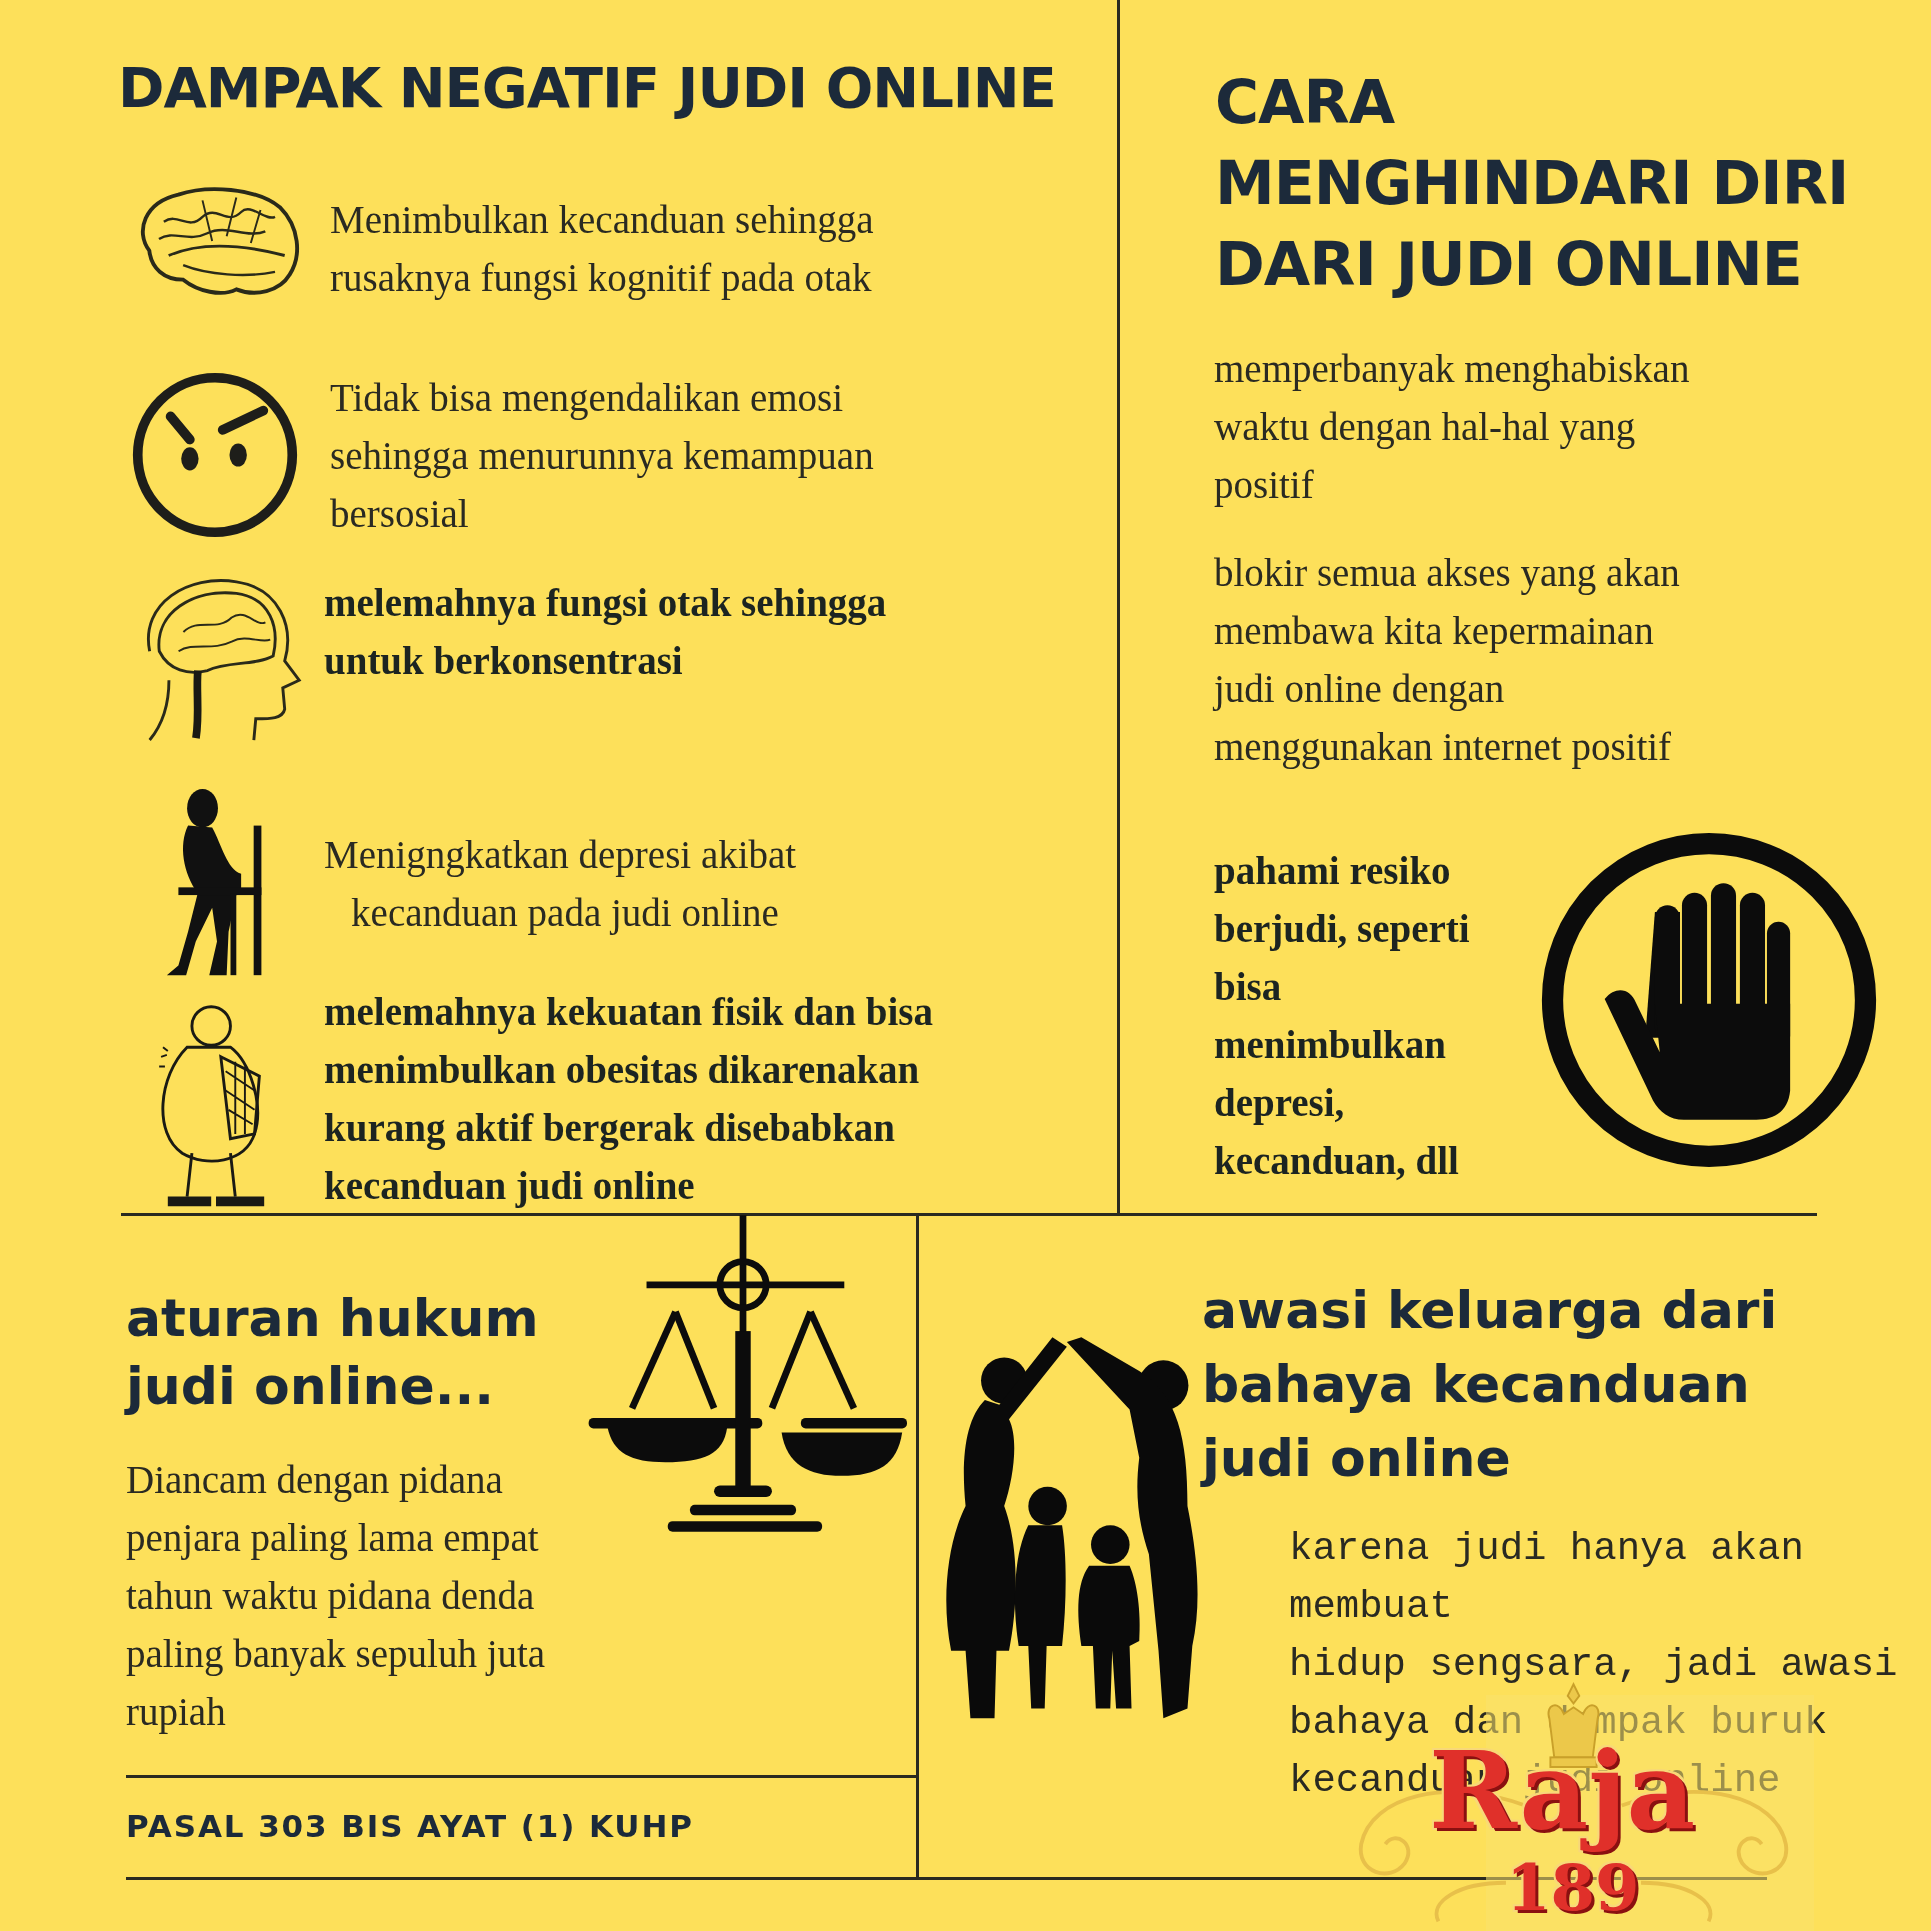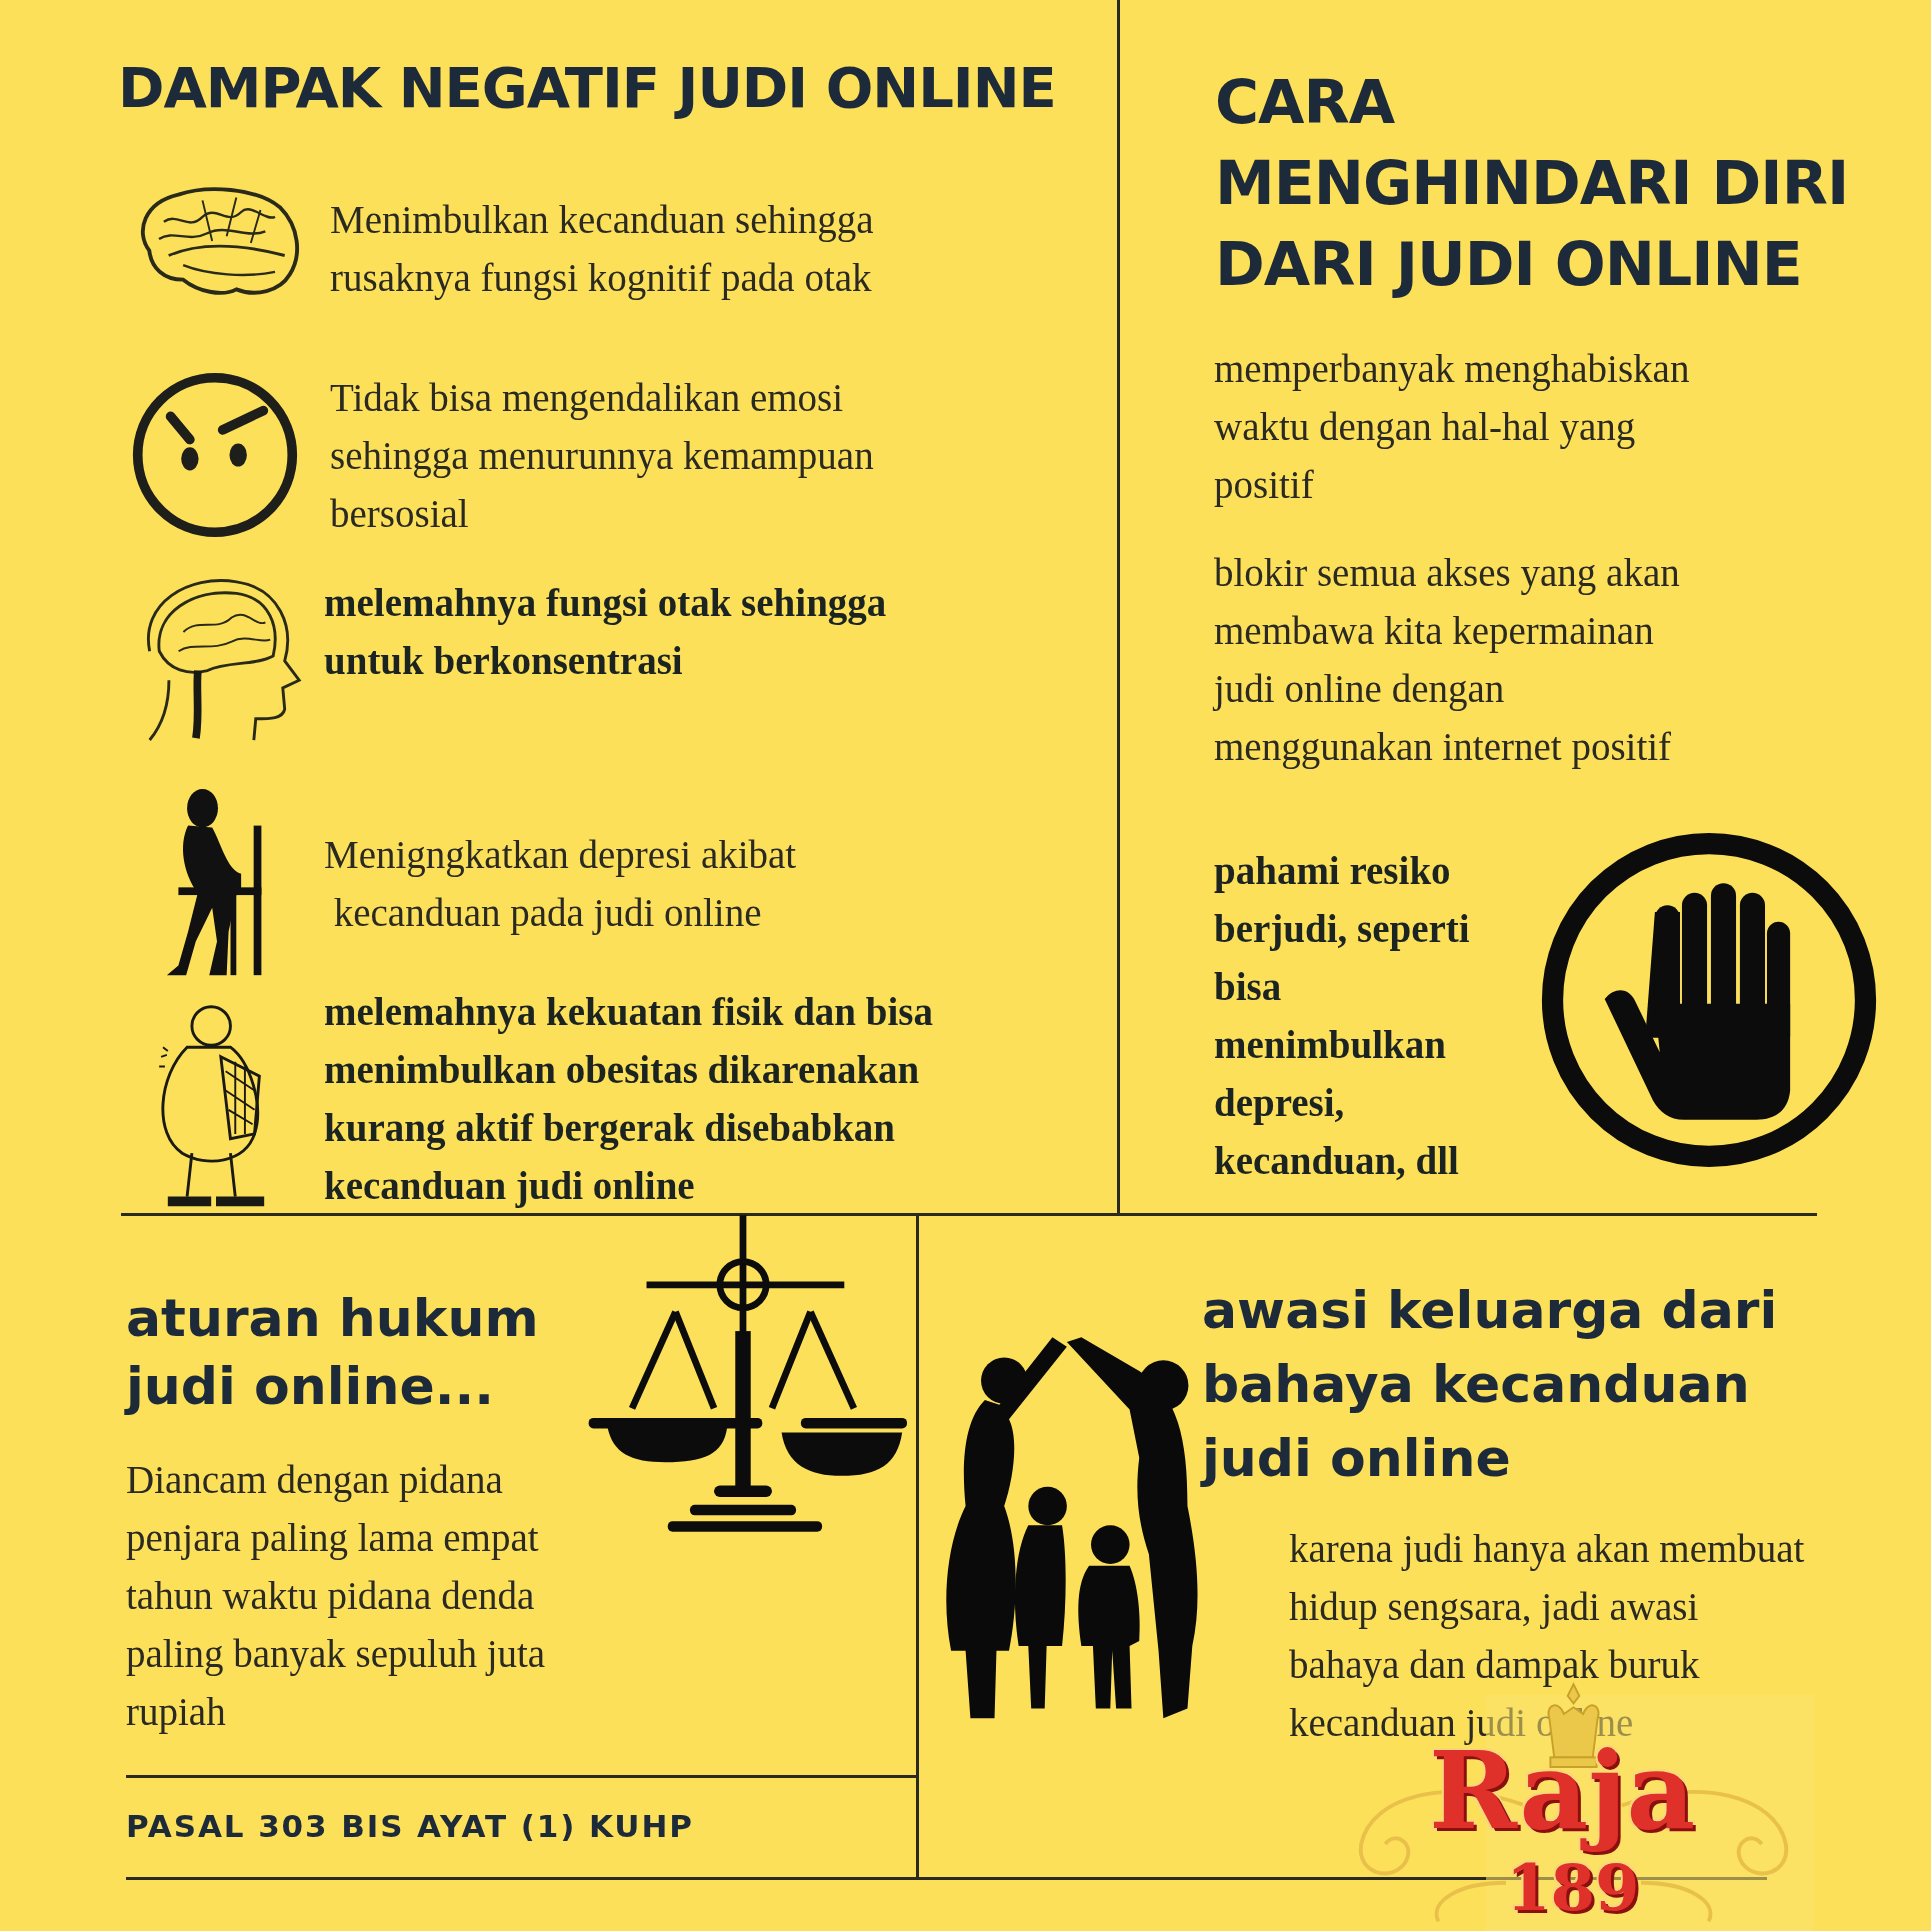--- a/index.html
+++ b/index.html
@@ -75,21 +75,21 @@
   <div class="abs icon" style="left:159px;top:787px;">
     <svg width="116" height="193" viewBox="0 0 120 200">
       <ellipse cx="45" cy="22" rx="16" ry="20" fill="#111"></ellipse>
       <path d="M30 40 C20 60 25 90 40 110 L85 110 L85 90 C70 85 65 60 55 42 Z" fill="#111"></path>
       <path d="M40 110 L30 150 L20 185 L8 195 L28 195 L38 160 L55 125 L60 160 L52 195 L70 195 L72 150 L80 112 Z" fill="#111"></path>
       <rect x="98" y="40" width="8" height="155" fill="#111"></rect>
       <rect x="20" y="104" width="86" height="8" fill="#111"></rect>
       <rect x="74" y="110" width="6" height="85" fill="#111"></rect>
     </svg>
   </div>
-  <div class="abs serif txt" style="left:324px;top:826px;">
+  <div class="abs serif txt" style="left:324px;top:826px;text-align:center;">
     <div>Menigngkatkan depresi akibat</div>
     <div style="white-space:pre;"> kecanduan pada judi online</div>
   </div>
 
   <div class="abs icon" style="left:153px;top:999px;">
     <svg width="126" height="212" viewBox="0 0 130 220">
       <circle cx="60" cy="28" r="20" fill="none" stroke="#1a1a14" stroke-width="3"></circle>
       <path d="M35 50 C5 80 0 140 30 160 C55 175 95 170 105 140 C115 110 100 65 80 50 Z" fill="#fde05a" stroke="#1a1a14" stroke-width="3"></path>
       <path d="M70 60 L110 80 L105 140 L80 145 Z" fill="none" stroke="#1a1a14" stroke-width="3"></path>
       <path d="M75 75 L105 95 M75 95 L105 115 M78 115 L103 130 M85 65 L85 140 M95 70 L95 140" stroke="#1a1a14" stroke-width="2"></path>
@@ -211,21 +211,21 @@
       </g>
     </svg>
   </div>
 
   <div class="abs h-sans" style="left:1202px;top:1273px;font-size:52px;line-height:74px;letter-spacing:0;">
     <div>awasi keluarga dari</div>
     <div>bahaya kecanduan</div>
     <div>judi online</div>
   </div>
 
-  <div class="abs serif txt" style="left:1289px;top:1520px;">
+  <div class="abs serif txt" style="left:1289px;top:1520px;font-family:Liberation Mono, monospace;">
     <div>karena judi hanya akan membuat</div>
     <div>hidup sengsara, jadi awasi</div>
     <div>bahaya dan dampak buruk</div>
     <div>kecanduan judi online</div>
   </div>
 </section>
 
 <div class="abs" style="left:1332px;top:1680px;width:483px;height:251px;">
   <div class="abs" style="left:154px;top:14.5px;width:328px;height:237px;background:rgba(250,225,110,0.55);"></div>
   <svg class="abs" style="left:0;top:58px;" width="483" height="193" viewBox="0 0 500 200">

